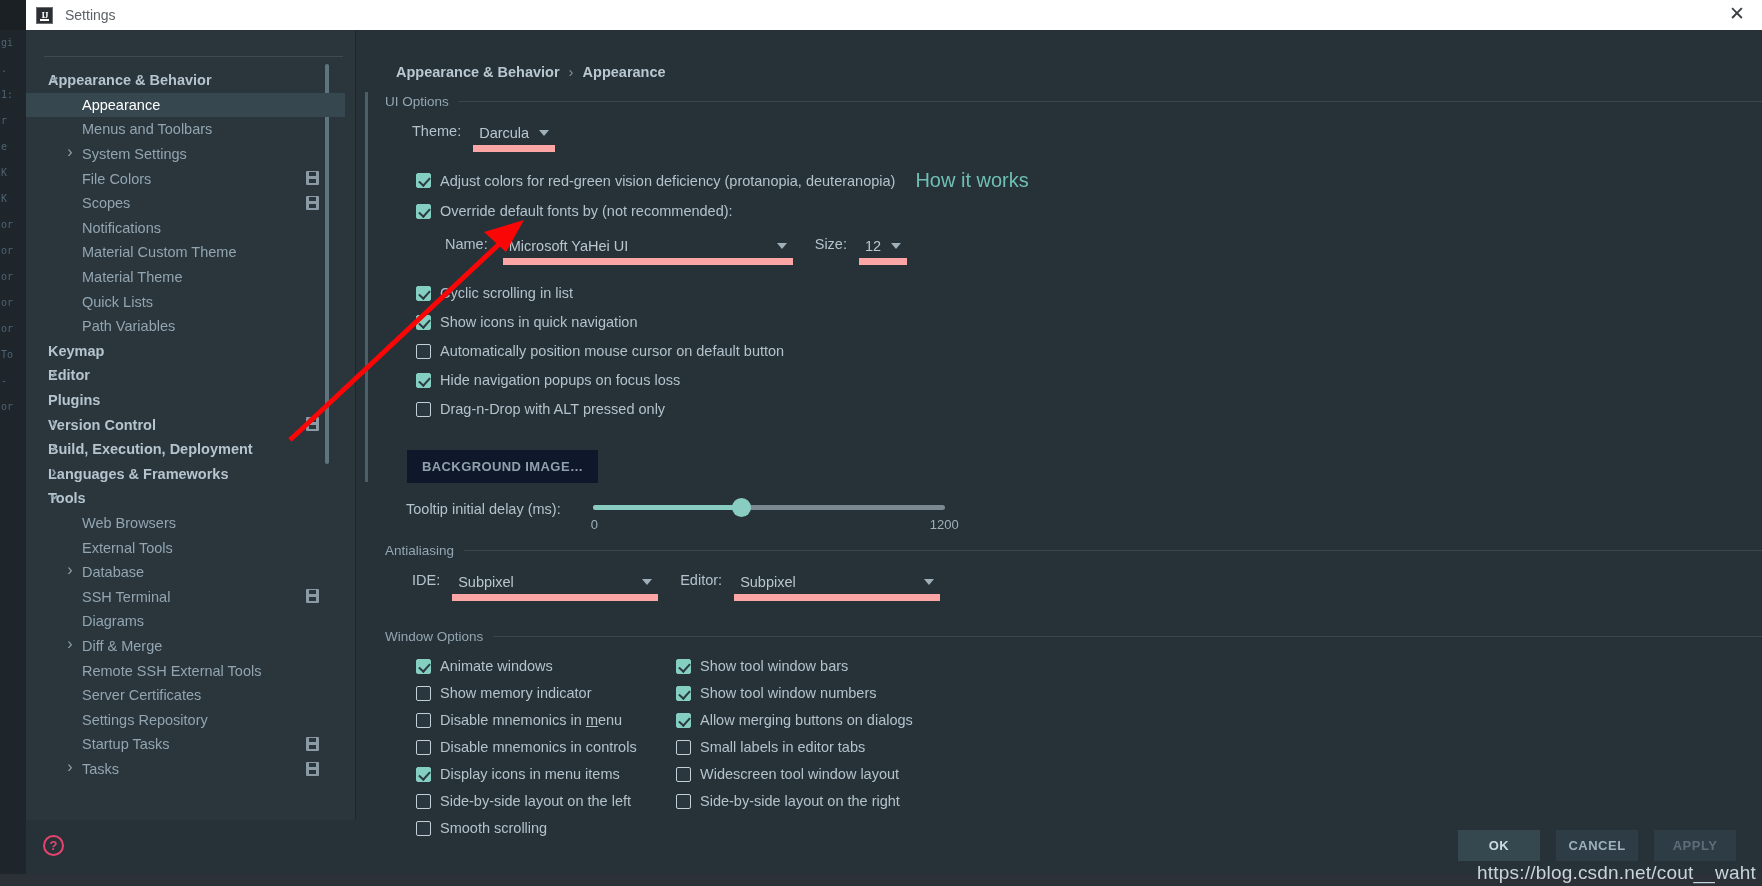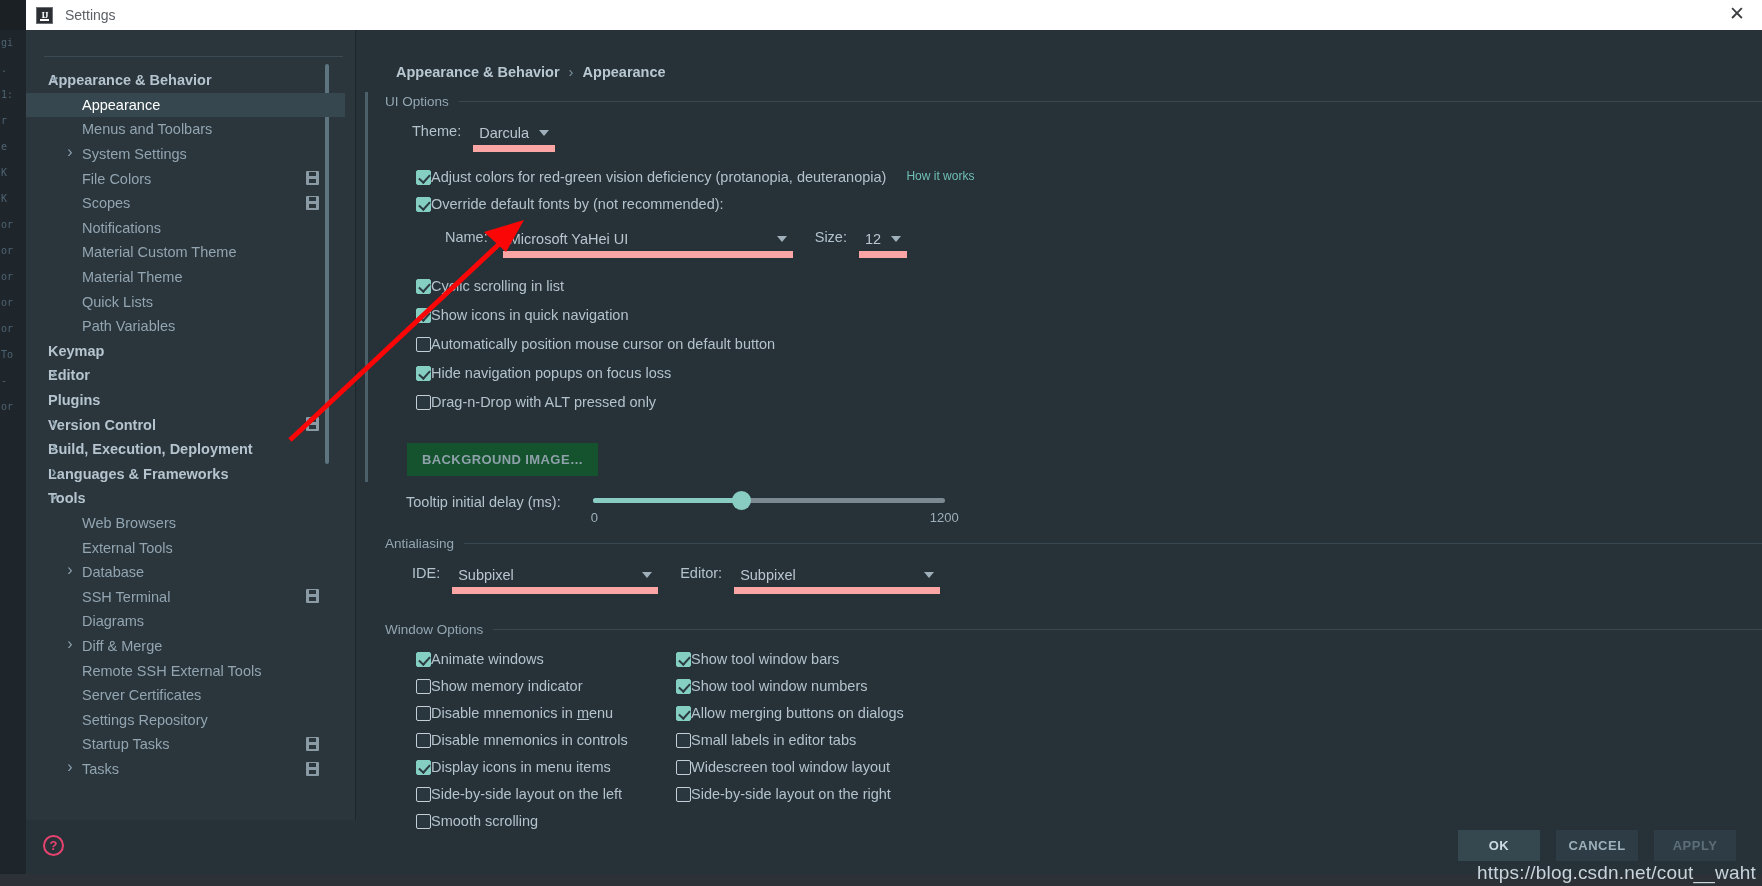--- a/index.html
+++ b/index.html
@@ -116,42 +116,42 @@
   .cb {
     width: 15px; height: 15px; border-radius: 2px; flex: none; position: relative;
     cursor: pointer;
   }
   .cb.on { background: #84cec2; border: 1px solid #84cec2; }
   .cb.on:after {
     content: ""; position: absolute; left: 4px; top: 1px; width: 5px; height: 9px;
     border: solid #2c3a42; border-width: 0 2px 2px 0; transform: rotate(42deg);
   }
   .cb.off { background: #2b373e; border: 1.5px solid #c3ced6; }
-  .cb-row { display: flex; align-items: center; cursor: pointer; }
+  .cb-row { display: flex; align-items: center; gap: 9px; cursor: pointer; }
   .cb-label { font-size: 14.5px; color: #b4c2cc; white-space: nowrap; }
   .cb-label u { text-decoration: underline; }
 
-  .link { color: #6fbfb5; font-size: 12px; cursor: pointer; margin-left: 20px; }
+  .link { color: #6fbfb5; font-size: 20px; cursor: pointer; margin-left: 20px; }
 
   
   .combo {
     position: relative; display: inline-flex; align-items: center;
     border-bottom: 7px solid #fca5a5; padding: 2px 0 4px 0; cursor: pointer;
   }
   .combo .val { font-size: 14.5px; color: #b9c6d0; padding-left: 6px; white-space: nowrap; }
   .combo .caret {
     margin-left: 10px; margin-right: 6px; width: 0; height: 0;
     border-left: 5px solid transparent; border-right: 5px solid transparent;
     border-top: 6px solid #9fb0ba;
   }
   .lbl { font-size: 14.5px; color: #b4c2cc; white-space: nowrap; }
 
   
   .btn-bg {
-    background: #14532d; color: #8fa1ab; border: none; font-size: 13px;
+    background: #0f172a; color: #8fa1ab; border: none; font-size: 13px;
     font-weight: bold; letter-spacing: 0.4px; padding: 9px 15px; cursor: pointer;
     font-family: "Liberation Sans", sans-serif;
   }
 
   
   .slider { position: relative; width: 352px; height: 6px; }
   .slider .track { position: absolute; left: 0; top: 0; width: 100%; height: 5px; background: #7c8991; border-radius: 3px; }
   .slider .fill { position: absolute; left: 0; top: 0; height: 5px; background: #88ccc2; border-radius: 3px; }
   .slider .thumb {
     position: absolute; top: -7px; width: 19px; height: 19px; border-radius: 50%;

